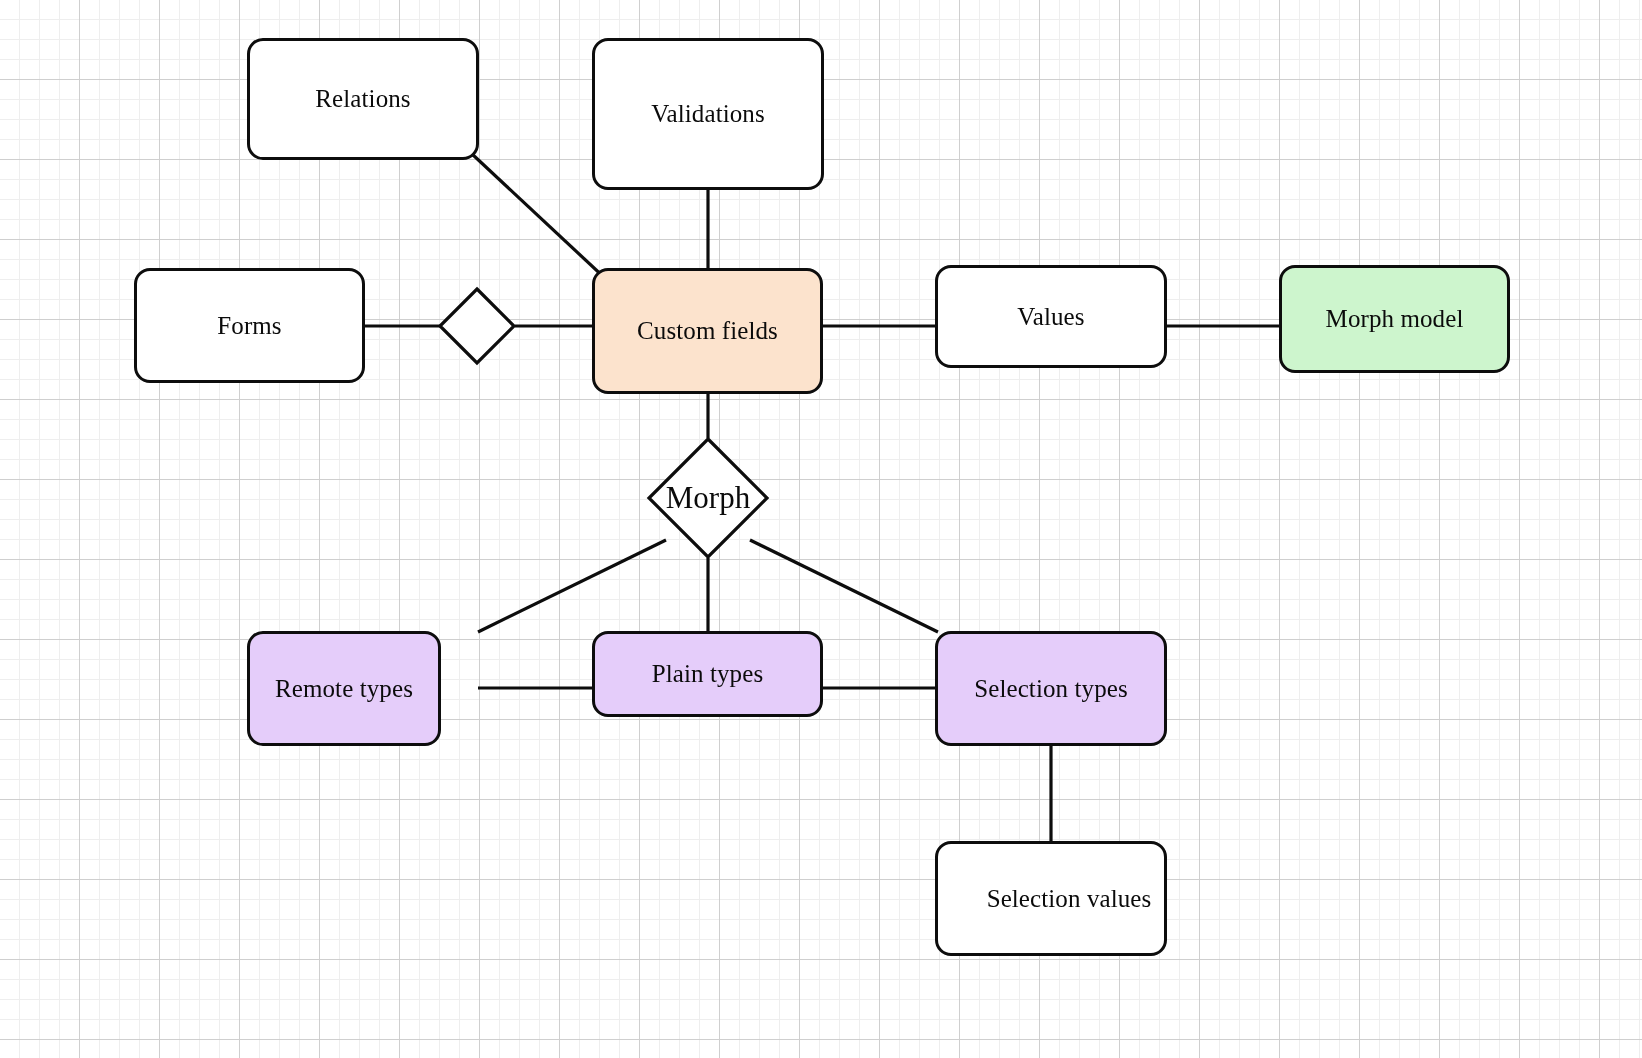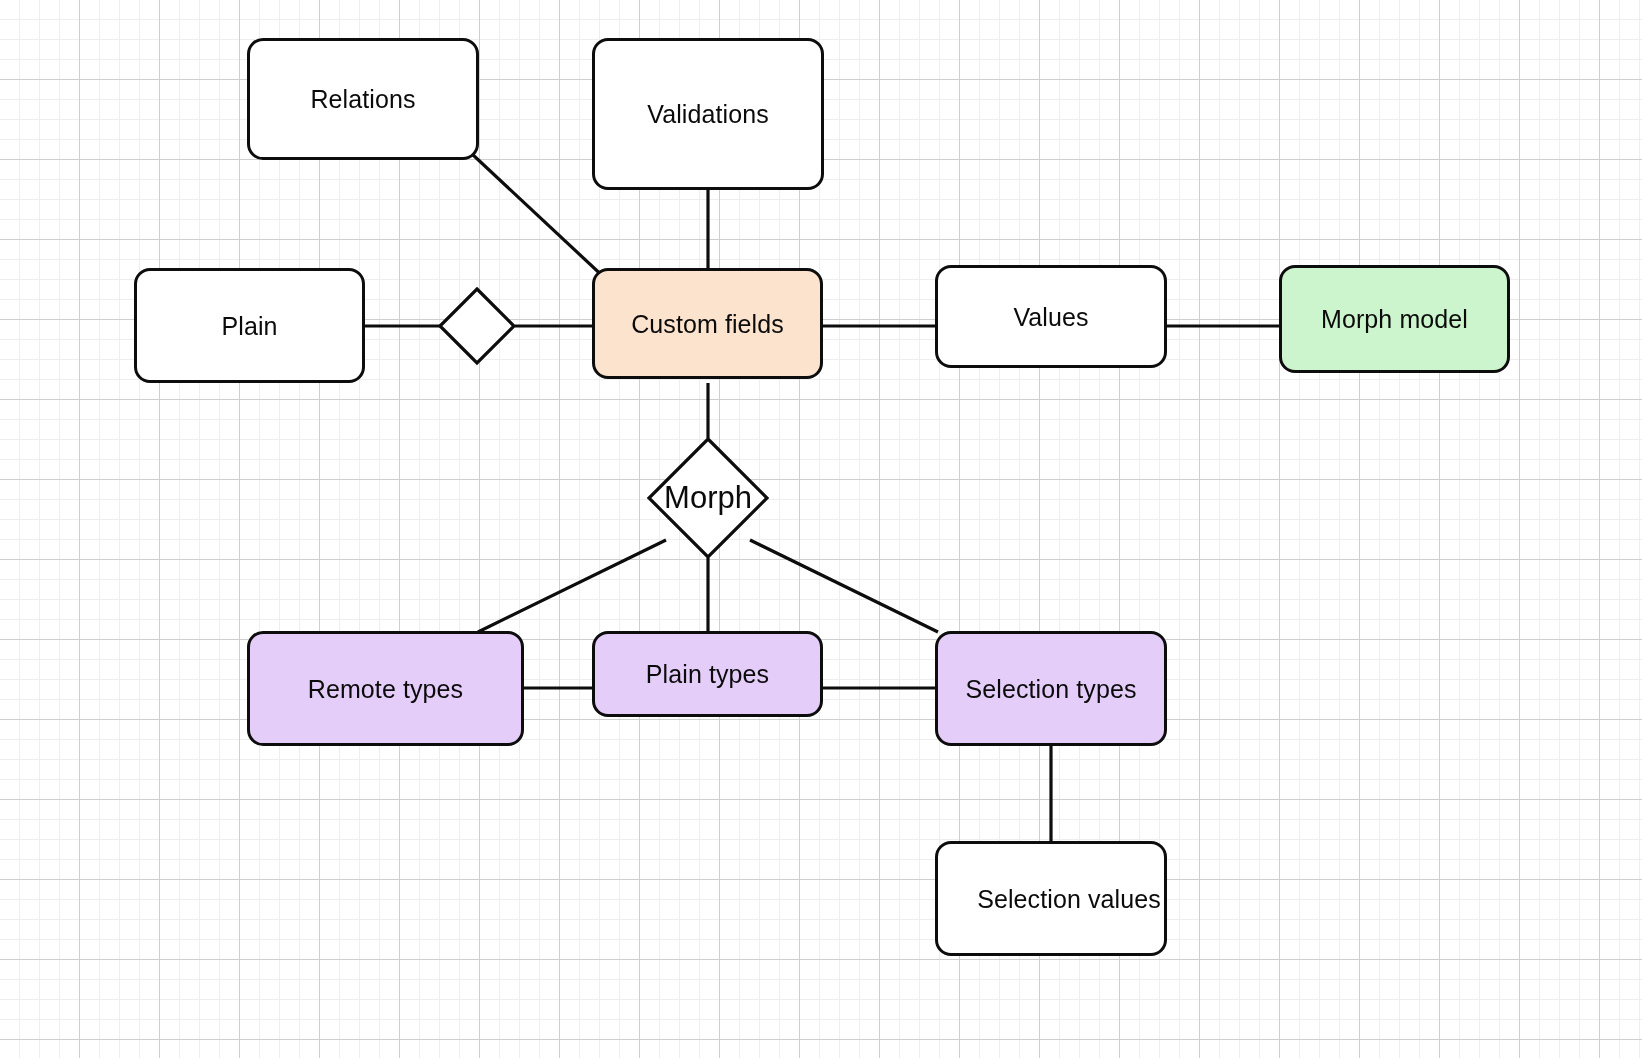--- a/index.html
+++ b/index.html
@@ -21,20 +21,21 @@
       linear-gradient(to right, #cfcfcf 1px, transparent 1px),
       linear-gradient(to bottom, #cfcfcf 1px, transparent 1px),
       linear-gradient(to right, #eeeeee 1px, transparent 1px),
       linear-gradient(to bottom, #eeeeee 1px, transparent 1px);
     background-size:
       80px 80px,
       80px 80px,
       20px 20px,
       20px 20px;
     background-position: -1px -1px, -1px -1px, -1px -1px, -1px -1px;
+    font-family: Liberation Serif, serif;
   }
   #edges {
     position: absolute;
     left: 0;
     top: 0;
     width: 1642px;
     height: 1058px;
     pointer-events: none;
   }
   .edge {
@@ -108,32 +109,32 @@
     </svg>
 
   <div id="nodes-layer">
       <div class="node " style="left: 247px; top: 38px; width: 232px; height: 122px;">
         <span>Relations</span>
       </div>
       <div class="node " style="left: 592px; top: 38px; width: 232px; height: 152px;">
         <span>Validations</span>
       </div>
       <div class="node " style="left: 134px; top: 268px; width: 231px; height: 115px;">
-        <span>Plain</span>
+        <span>Forms</span>
       </div>
-      <div class="node orange" style="left: 592px; top: 268px; width: 231px; height: 111px;">
+      <div class="node orange" style="left: 592px; top: 268px; width: 231px; height: 126px;">
         <span>Custom fields</span>
       </div>
       <div class="node " style="left: 935px; top: 265px; width: 232px; height: 103px;">
         <span>Values</span>
       </div>
       <div class="node green" style="left: 1279px; top: 265px; width: 231px; height: 108px;">
         <span>Morph model</span>
       </div>
-      <div class="node purple" style="left: 247px; top: 631px; width: 277px; height: 115px; text-align: center;">
+      <div class="node purple" style="left: 247px; top: 631px; width: 194px; height: 115px; text-align: center;">
         <span>Remote types</span>
       </div>
       <div class="node purple" style="left: 592px; top: 631px; width: 231px; height: 86px;">
         <span>Plain types</span>
       </div>
       <div class="node purple" style="left: 935px; top: 631px; width: 232px; height: 115px; align-items: center;">
         <span>Selection types</span>
       </div>
       <div class="node " style="left: 935px; top: 841px; width: 232px; height: 115px; padding-left: 36px;">
         <span>Selection values</span>

